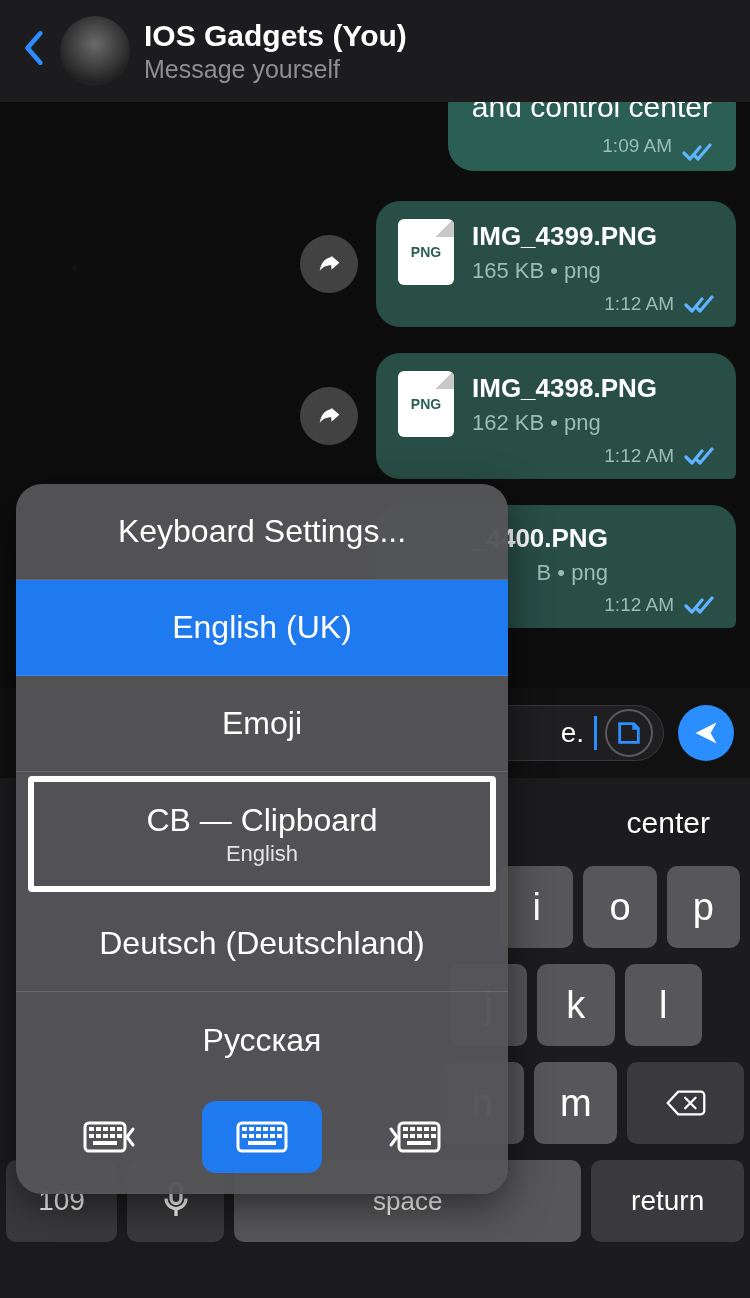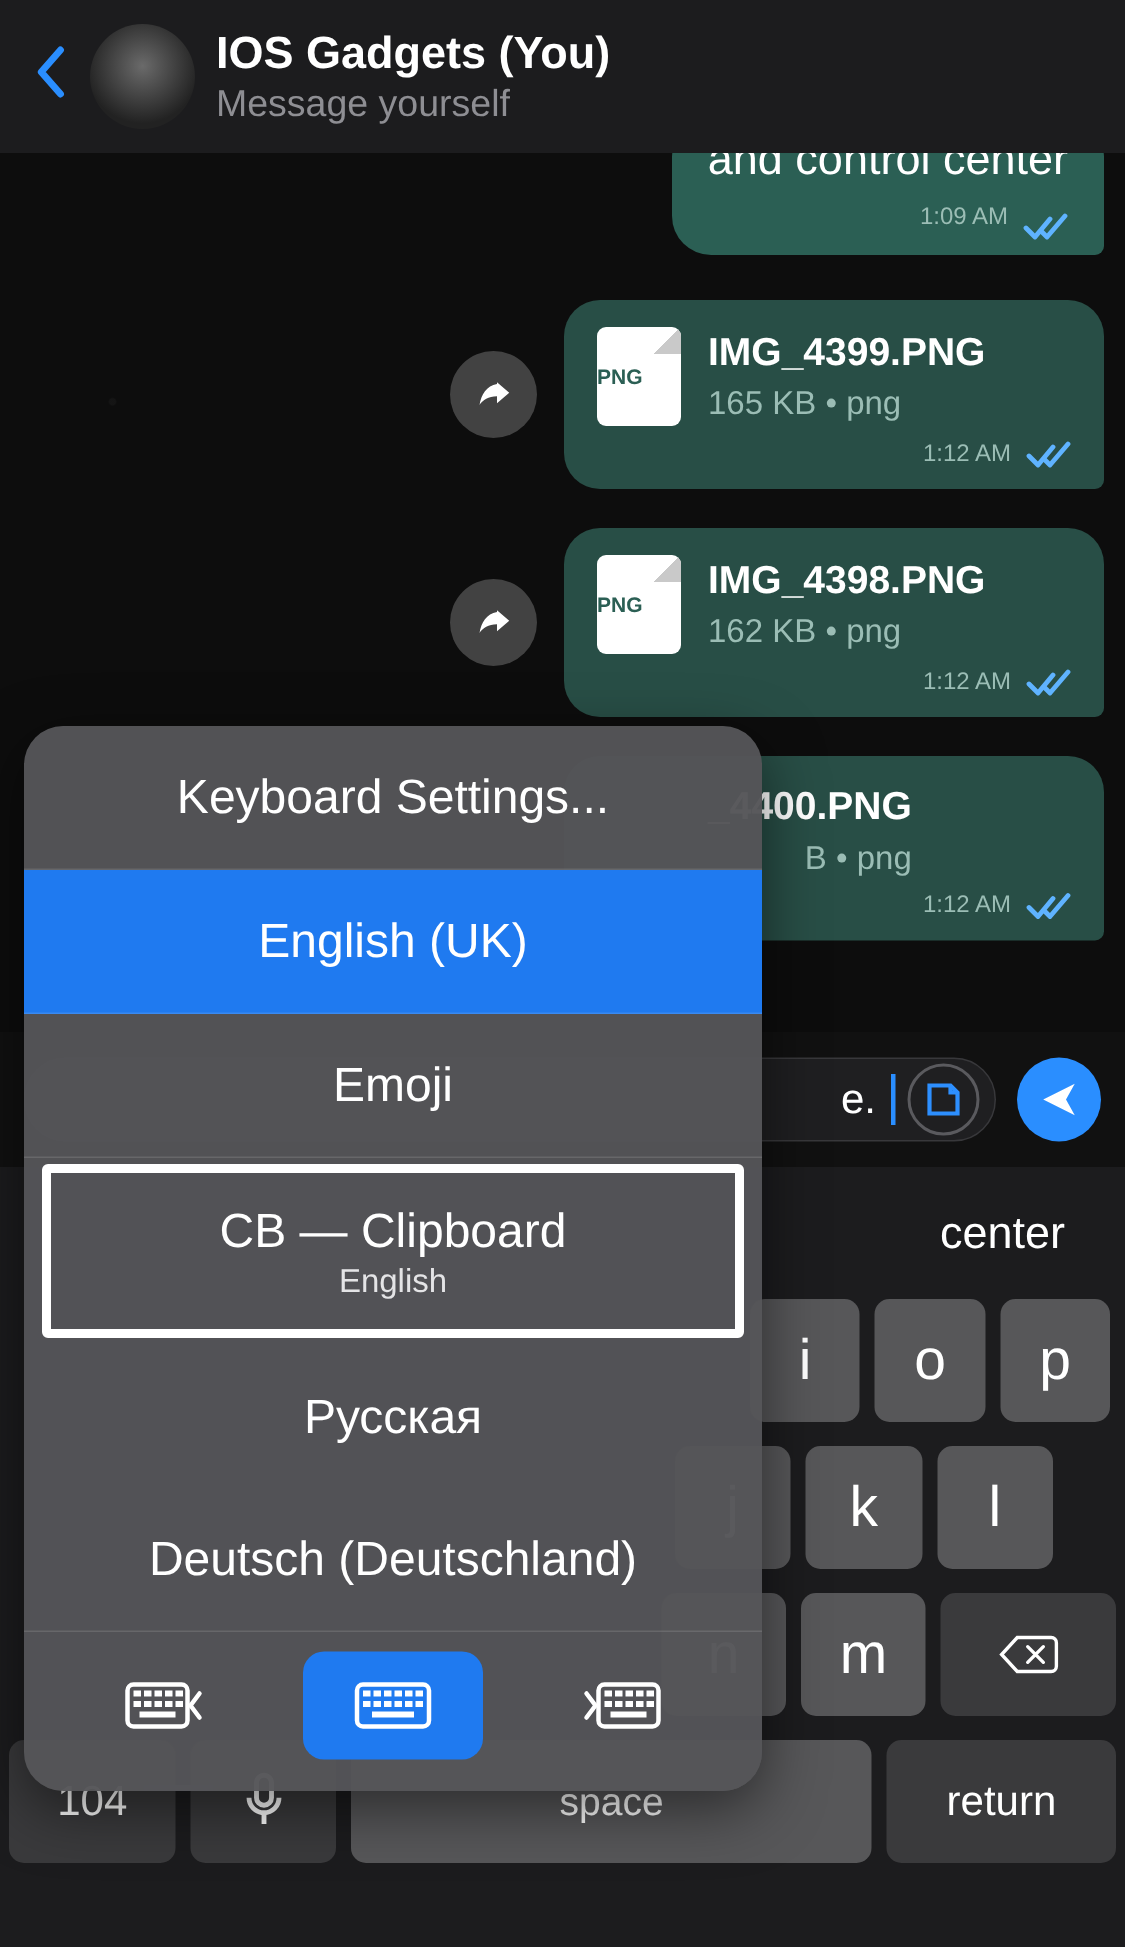--- a/index.html
+++ b/index.html
@@ -45,32 +45,32 @@
     padding: 16px 24px 14px 24px; max-width: 540px; font-size: 30px; line-height: 1.25;
     position: relative;
   }
   .bubble-file {
     background: #284e46; border-radius: 24px; border-bottom-right-radius: 6px;
     padding: 18px 22px 12px 22px; width: 360px;
   }
   .file-top { display:flex; align-items:center; gap: 18px; }
   .file-icon {
     width: 56px; height: 66px; background: #fff; border-radius: 6px; position: relative;
-    display:flex; align-items:center; 
+    display:flex; align-items:center; justify-content:center;
   }
   .file-icon::after {
     content:""; position:absolute; top:0; right:0; width:18px; height:18px;
     background: linear-gradient(135deg, transparent 49%, #c9c9c9 50%);
     border-top-right-radius:6px;
   }
   .file-icon span { font-size: 14px; font-weight:700; color:#2b5f54; }
   .file-name { color:#fff; font-size: 26px; font-weight:600; }
   .file-meta { color:#9bbdb5; font-size: 22px; margin-top: 6px; }
   .bubble-meta { display:flex; justify-content:flex-end; align-items:center; gap:10px; margin-top: 8px; }
-  .bubble-time { color:#9bbdb5; font-size: 16px; }
+  .bubble-time { color:#9bbdb5; font-size: 19px; }
   .ticks { width: 30px; height: 22px; }
   .ticks svg { width:30px; height:22px; }
   .ticks .tick-path { stroke:#5fb3ff; stroke-width:3.2; fill:none; stroke-linecap:round; stroke-linejoin:round;}
 
   
   .input-bar {
     position: absolute; left:0; right:0; height: 90px; background:#111;
     display:flex; align-items:center; padding:0 16px; gap:14px; z-index:6;
   }
   .input-bar.pos { top: 688px; }
@@ -311,21 +311,21 @@
         <div class="key">n</div>
         <div class="key">m</div>
         <div class="key dark wide icon">
           <svg class="del-shape" viewBox="0 0 46 34">
               <path d="M14 4h26a4 4 0 0 1 4 4v18a4 4 0 0 1-4 4H14L2 17z" fill="none" stroke="#fff" stroke-width="2.6"></path>
               <path d="M22 11l12 12M34 11l-12 12" stroke="#fff" stroke-width="2.6" stroke-linecap="round"></path>
             </svg>
         </div>
       </div>
       <div class="key-row">
-        <div class="key dark num">104</div>
+        <div class="key dark num">109</div>
         <div class="key dark wide icon mic">
           <svg viewBox="0 0 24 32">
               <rect x="8" y="2" width="8" height="16" rx="4"></rect>
               <path d="M4 14a8 8 0 0 0 16 0"></path>
               <path d="M12 22v6"></path>
             </svg>
         </div>
         <div class="key widest">space</div>
         <div class="key dark ret">return</div>
       </div>
@@ -339,25 +339,25 @@
     <div class="popover-item selected">
       <span>English (UK)</span>
     </div>
     <div class="popover-item">
       <span>Emoji</span>
     </div>
     <div class="popover-item highlight-box">
       <span>CB — Clipboard</span>
       <span class="sub">English</span>
     </div>
+    <div class="popover-item">
+      <span>Deutsch (Deutschland)</span>
+    </div>
     <div class="popover-item" style="border-bottom:none;">
       <span>Русская</span>
-    </div>
-    <div class="popover-item">
-      <span>Deutsch (Deutschland)</span>
     </div>
     <div class="popover-bottom">
       <div class="kb-mode">
         <svg viewBox="0 0 56 40">
             <rect x="2" y="6" width="40" height="28" rx="4" fill="none" stroke="#fff" stroke-width="3"></rect>
             <path d="M50 12l-6 8 6 8" fill="none" stroke="#fff" stroke-width="3" stroke-linecap="round" stroke-linejoin="round"></path>
             <g fill="#fff">
               <rect x="6" y="10" width="5" height="4"></rect>
               <rect x="13" y="10" width="5" height="4"></rect>
               <rect x="20" y="10" width="5" height="4"></rect>

